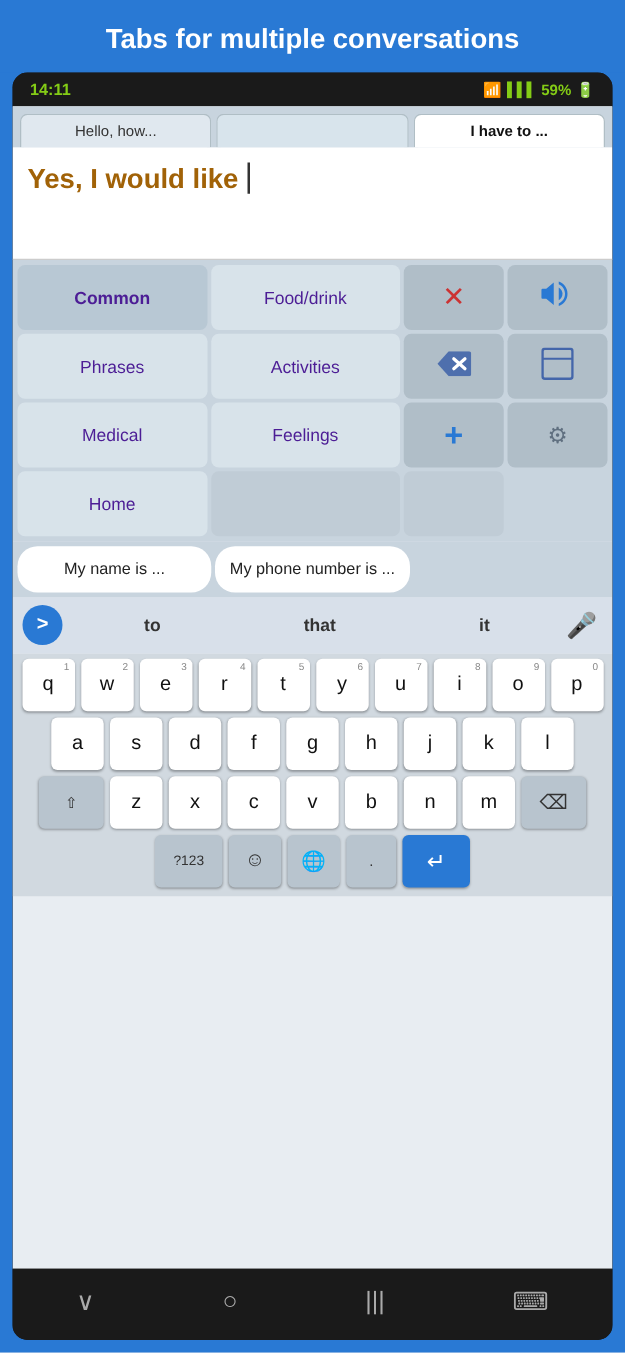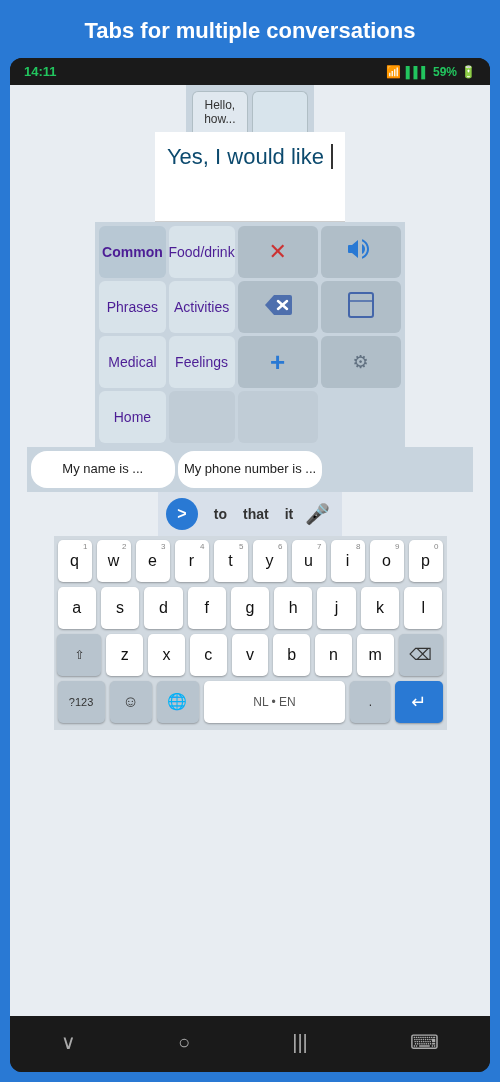--- a/index.html
+++ b/index.html
@@ -28,42 +28,41 @@
       display: flex;
       flex-direction: column;
       background: #1a1a1a;
       margin: 0 10px 10px 10px;
       border-radius: 12px;
       overflow: hidden;
     }
 
     .status-bar {
       background: #1a1a1a;
-      color: #22c55e;
+      color: #84cc16;
       display: flex;
       justify-content: space-between;
       padding: 6px 14px;
       font-size: 13px;
       font-weight: 600;
     }
 
     .status-right {
       display: flex;
       align-items: center;
       gap: 4px;
       font-size: 12px;
     }
 
     .app-area {
       flex: 1;
       background: #e8edf2;
       display: flex;
       flex-direction: column;
       overflow: hidden;
-      align-items: center;
     }
 
     
     .tabs-row {
       display: flex;
       background: #c8d4de;
       padding: 6px 6px 0;
       gap: 4px;
     }
 
@@ -90,22 +89,22 @@
       background: #d8e4ec;
     }
 
     
     .text-input-area {
       background: white;
       margin: 0;
       padding: 12px;
       min-height: 90px;
       font-size: 22px;
-      font-weight: 400;
-      color: #0c4a6e;
+      font-weight: 700;
+      color: #a16207;
       border-bottom: 1px solid #ccc;
     }
 
     
     .category-grid {
       display: grid;
       grid-template-columns: 1fr 1fr 80px 80px;
       grid-template-rows: repeat(4, 52px);
       gap: 3px;
       padding: 4px;
@@ -335,20 +334,23 @@
   </div>
 
   <div class="app-area">
 
     <div class="tabs-row">
       <div class="tab">
         <span>Hello, how...</span>
       </div>
       <div class="tab middle">
         <span>&nbsp;</span>
+      </div>
+      <div class="tab active">
+        <span>I have to ...</span>
       </div>
     </div>
 
     <div class="text-input-area">
       <span>Yes, I would like</span><span style="border-right: 2px solid #333; margin-left: 1px;">&nbsp;</span>
     </div>
 
     <div class="category-grid">
 
       <button class="cat-btn active">
@@ -471,21 +473,20 @@
         <div class="key">b</div>
         <div class="key">n</div>
         <div class="key">m</div>
         <div class="key special backspace-key" style="font-size:16px;">⌫</div>
       </div>
 
       <div class="key-row">
         <div class="key special" style="min-width:46px; max-width:54px; font-size:11px;">?123</div>
         <div class="key special" style="min-width:36px; max-width:42px; font-size:16px;">☺</div>
         <div class="key special" style="min-width:36px; max-width:42px; font-size:16px;">🌐</div>
-        <div class="key space-key" style="flex:3; max-width:none; font-size:12px; color:#555;">NL • EN</div>
         <div class="key special" style="min-width:32px; max-width:40px;">.</div>
         <div class="key special return-key" style="font-size:18px; min-width:46px; max-width:54px;">↵</div>
       </div>
     </div>
 
   </div>
 
   <div class="bottom-nav">
     <div class="nav-btn">
       <span>∨</span>

